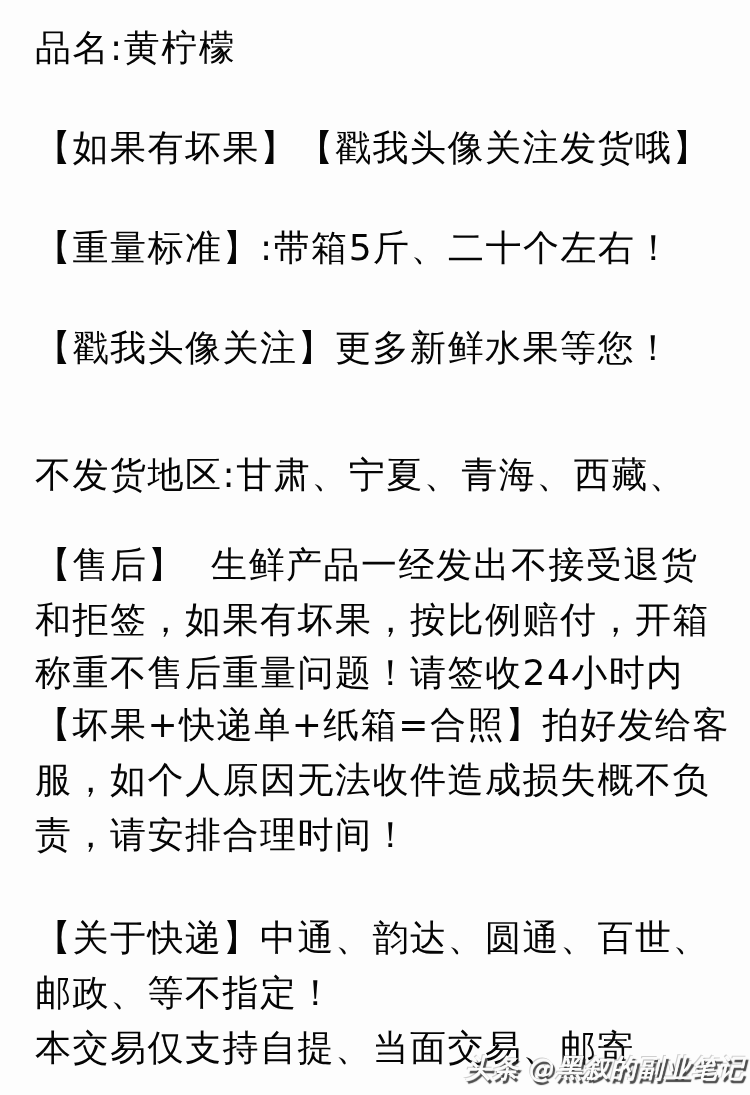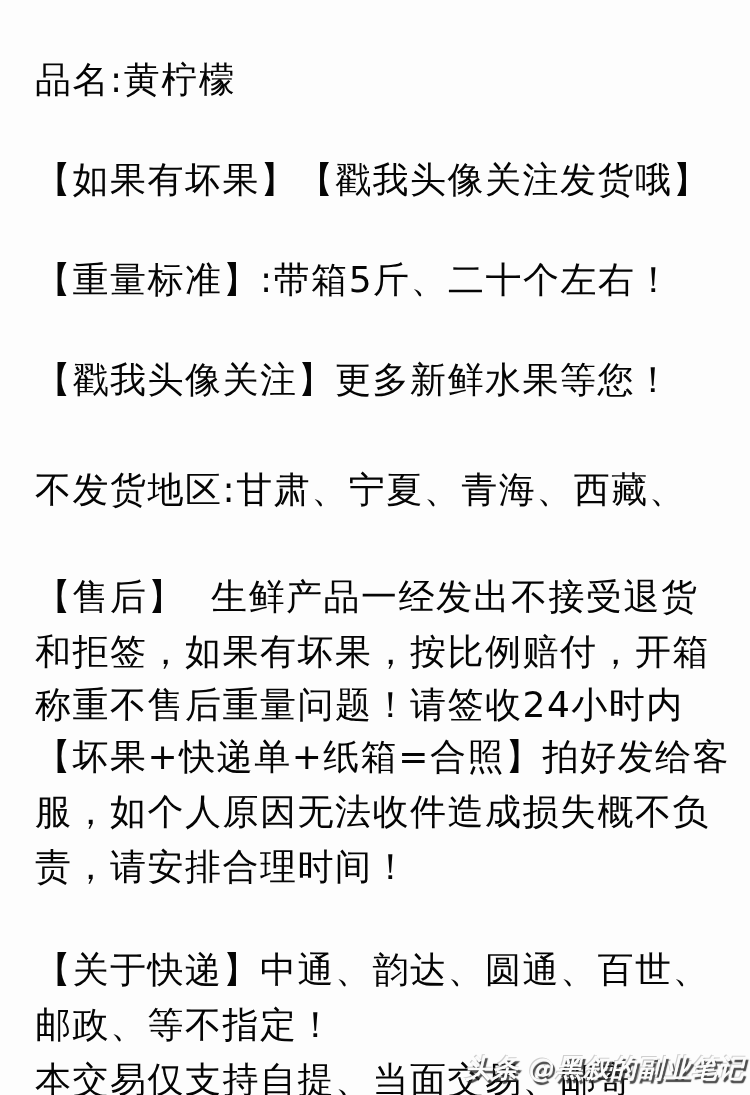--- a/index.html
+++ b/index.html
@@ -16,21 +16,20 @@
   }
   .line {
     position: absolute;
     left: 35px;
     font-size: 36px;
     line-height: 55px;
     color: #050505;
     letter-spacing: 1.5px;
     white-space: pre;
     font-weight: 500;
-    margin-top: 32px;
   }
   .watermark {
     position: absolute;
     top: 1048px;
     right: 5px;
     font-size: 26px;
     line-height: 40px;
     font-weight: bold;
     letter-spacing: 1px;
     color: #fbfbfb;
@@ -42,21 +41,21 @@
 </head>
 <body>
 
 <div class="screen">
 
   <div class="line" style="top:20px">品名:黄柠檬</div>
   <div class="line" style="top:120px">【如果有坏果】【戳我头像关注发货哦】</div>
   <div class="line" style="top:220px">【重量标准】:带箱5斤、二十个左右！</div>
   <div class="line" style="top:320px">【戳我头像关注】更多新鲜水果等您！</div>
 
-  <div class="line" style="top:430px">不发货地区:甘肃、宁夏、青海、西藏、</div>
+  <div class="line" style="top:447px">不发货地区:甘肃、宁夏、青海、西藏、</div>
   <div class="line" style="top:537px">【售后】  生鲜产品一经发出不接受退货</div>
   <div class="line" style="top:592px">和拒签，如果有坏果，按比例赔付，开箱</div>
   <div class="line" style="top:645px">称重不售后重量问题！请签收24小时内</div>
   <div class="line" style="top:697px">【坏果+快递单+纸箱=合照】拍好发给客</div>
   <div class="line" style="top:752px">服，如个人原因无法收件造成损失概不负</div>
   <div class="line" style="top:807px">责，请安排合理时间！</div>
 
   <div class="line" style="top:910px">【关于快递】中通、韵达、圆通、百世、</div>
   <div class="line" style="top:1020px">本交易仅支持自提、当面交易、邮寄</div>
   <div class="line" style="top:965px">邮政、等不指定！</div>

